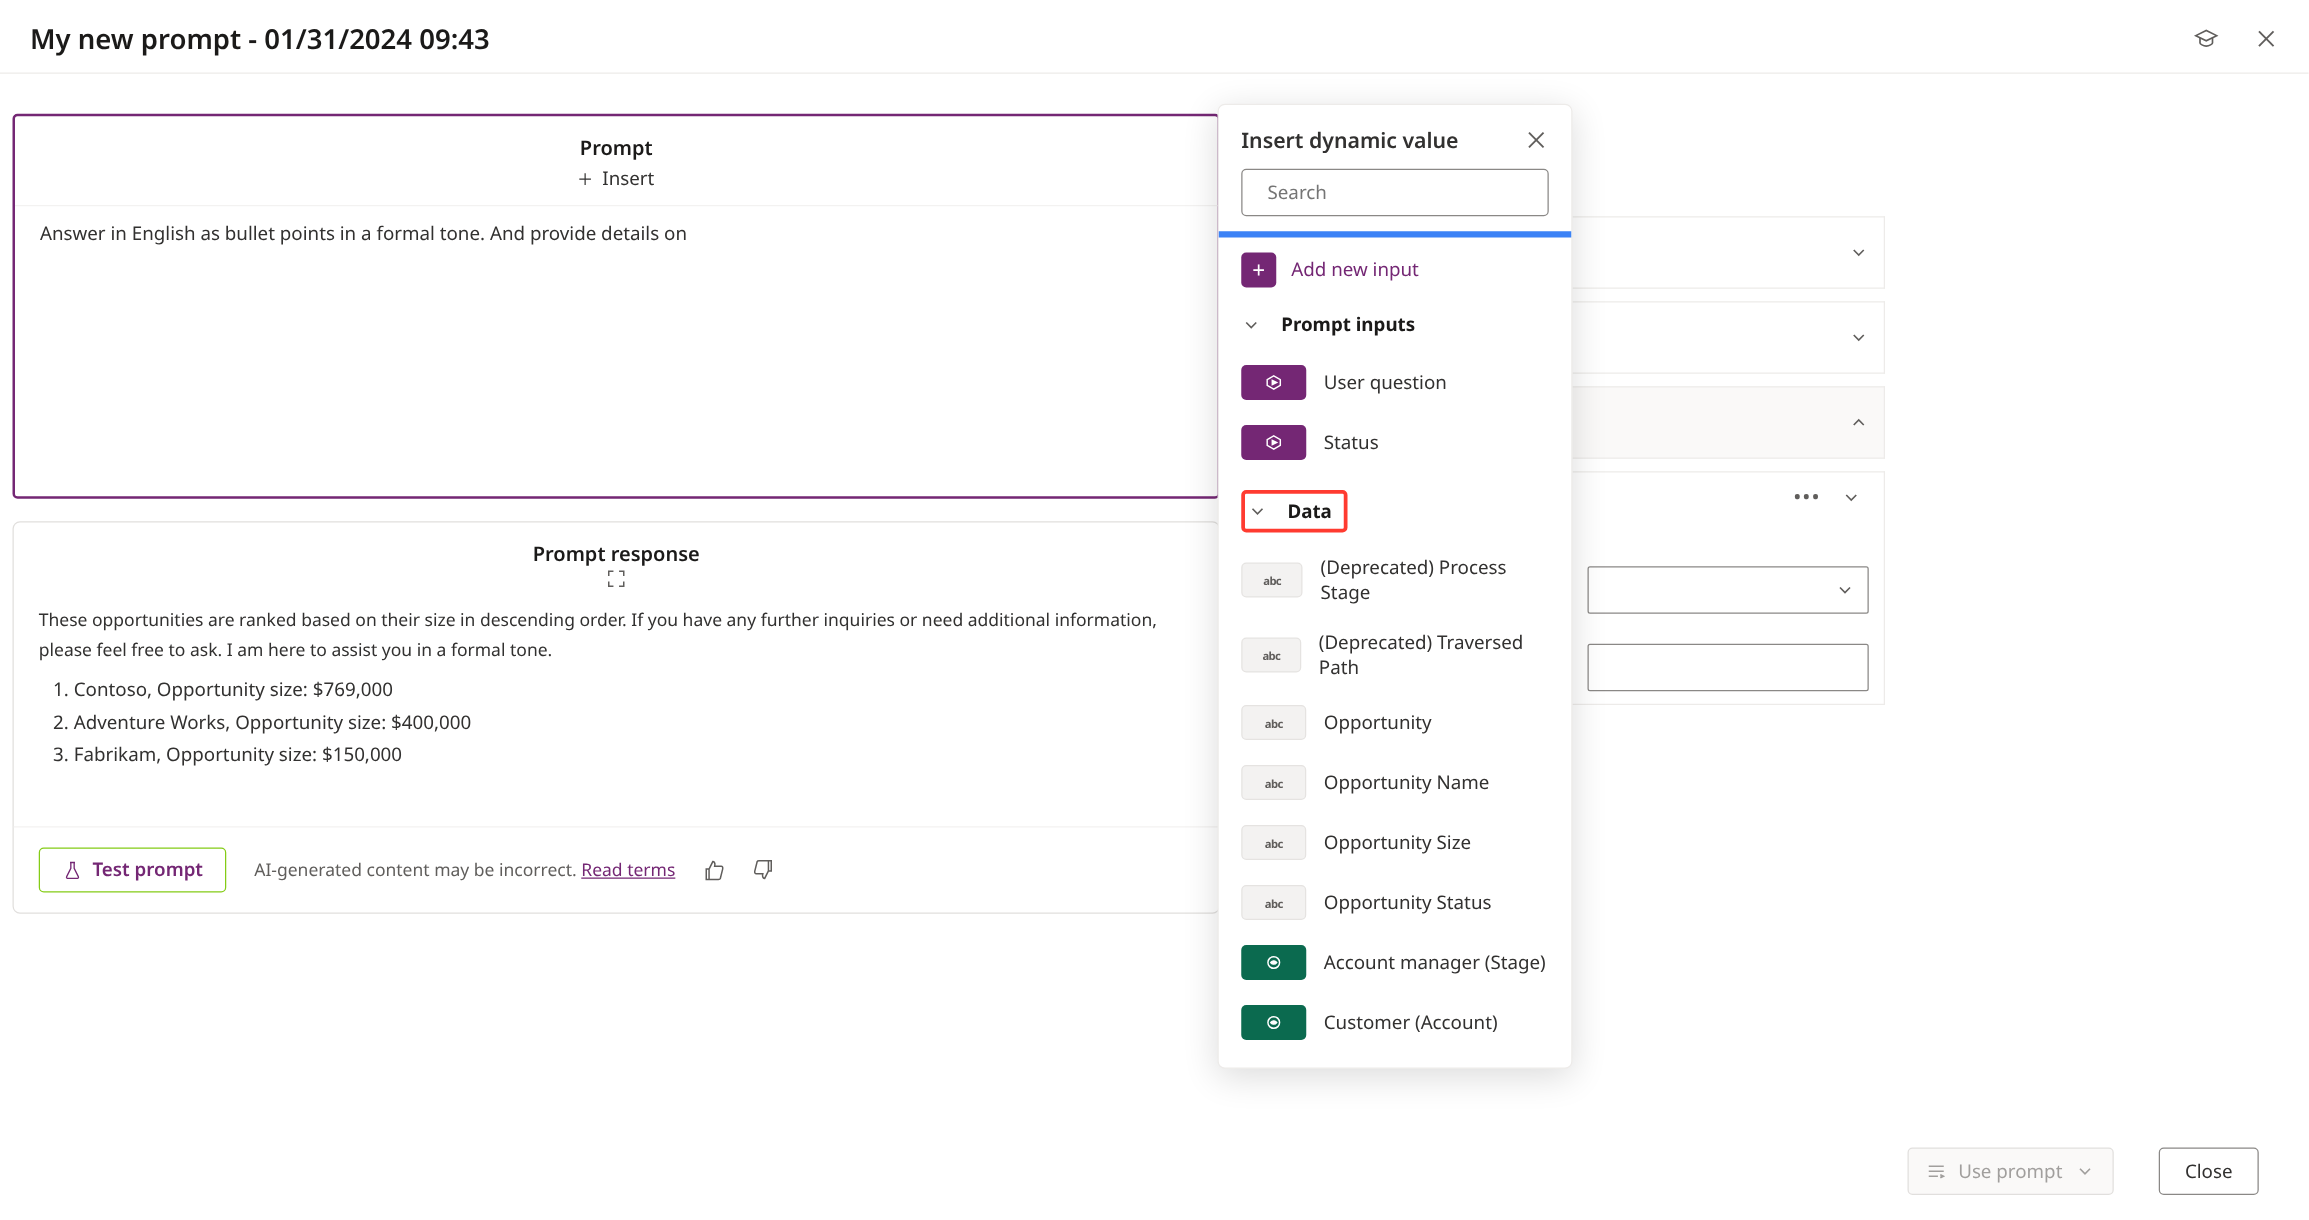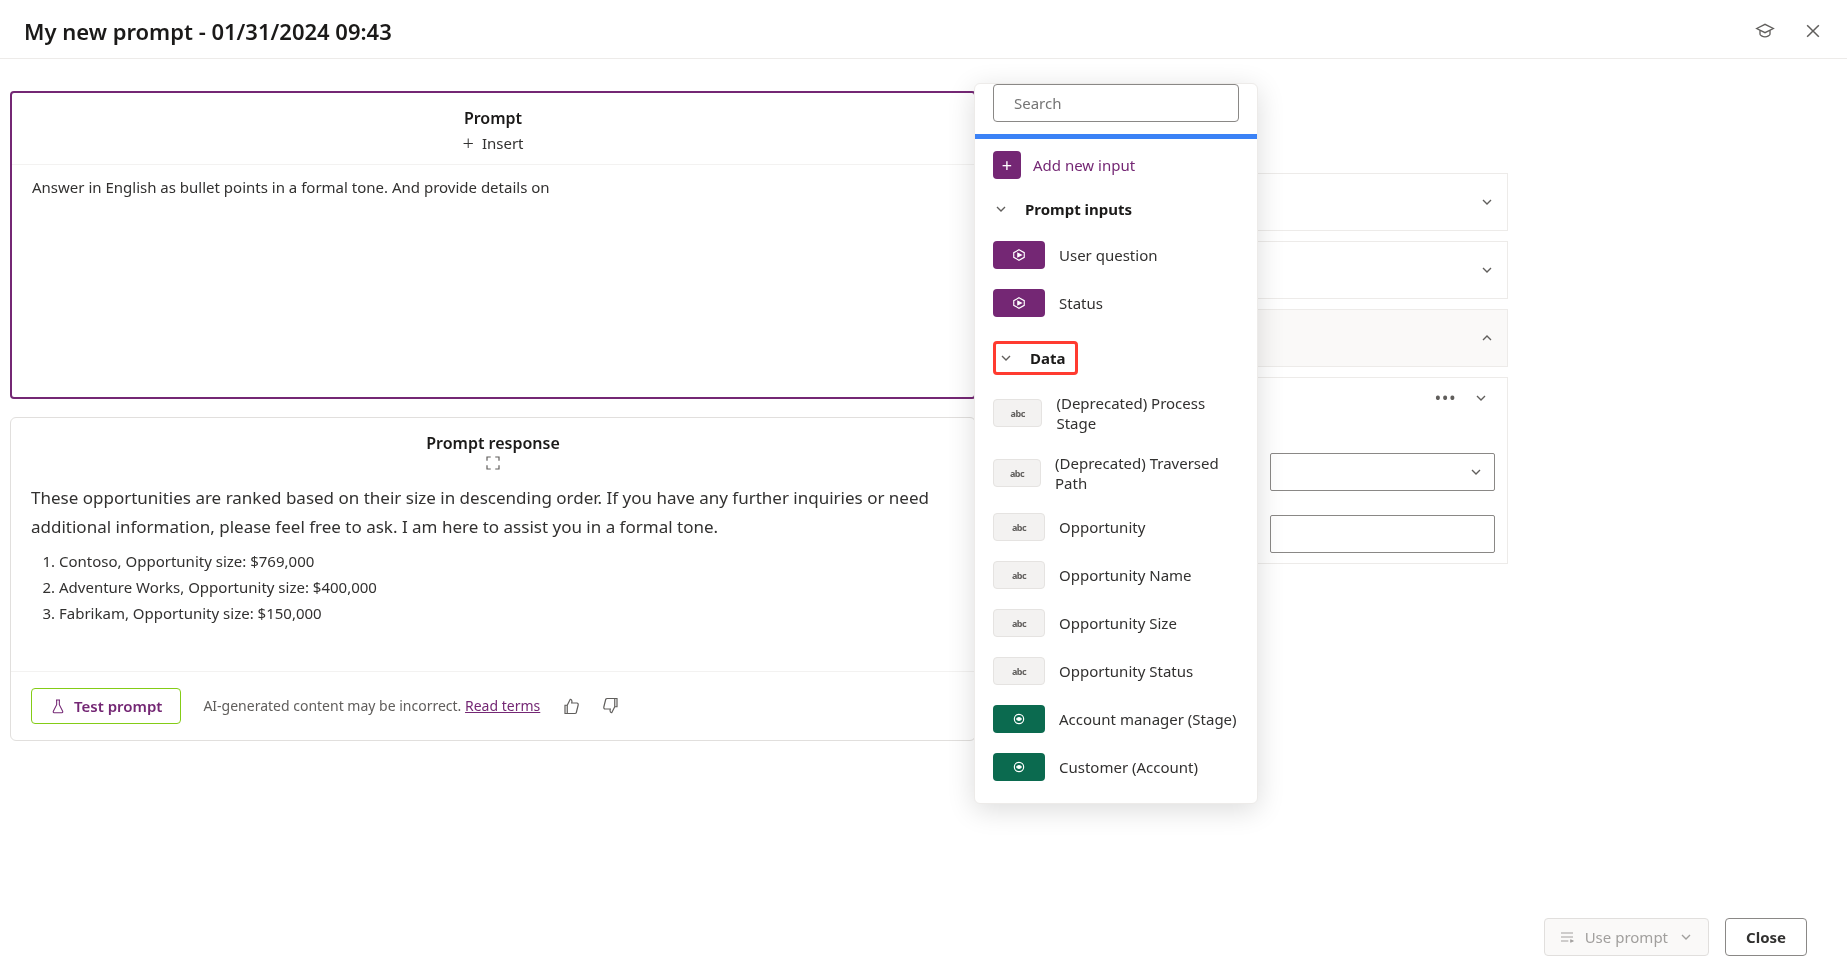--- a/index.html
+++ b/index.html
@@ -23,21 +23,21 @@
 .card-header { display: flex; align-items: center; justify-content: space-between; padding: 14px 20px 8px 20px; border-bottom: 1px solid #f3f2f1; flex-direction: column; }
 .no-border-header { border-bottom: none; }
 .card-title { font-size: 16px; font-weight: 600; color: #1b1a19; }
 .insert-btn { display: flex; align-items: center; gap: 8px; cursor: pointer; font-size: 15px; color: #323130; }
 .insert-btn .plus { font-size: 20px; font-weight: 300; }
 .card-body { padding: 12px 20px 20px 20px; }
 
 .prompt-text { font-size: 15px; color: #323130; line-height: 1.4; min-height: 200px; }
 
 .resp-body { padding: 0 20px 20px 20px; }
-.resp-intro { font-size: 17px; color: #323130; line-height: 1.7; margin-bottom: 6px; }
+.resp-intro { font-size: 14px; color: #323130; line-height: 1.7; margin-bottom: 6px; }
 .resp-list { list-style: decimal; padding-left: 28px; margin-top: 0; }
 .resp-list li { font-size: 15px; color: #323130; line-height: 1.75; }
 
 .card-footer { display: flex; align-items: center; gap: 22px; padding: 16px 20px; border-top: 1px solid #f3f2f1; margin-top: 24px; }
 .test-btn { display: flex; align-items: center; gap: 8px; border: 1px solid #84cc16; color: #742774; background: #fff; border-radius: 4px; padding: 7px 18px; font-size: 15px; font-weight: 600; cursor: pointer; }
 .test-btn svg { width: 16px; height: 16px; }
 .ai-disclaimer { font-size: 14px; color: #605e5c; }
 .read-terms { color: #742774; text-decoration: underline; cursor: pointer; }
 .thumb { cursor: pointer; color: #605e5c; width:18px; height:18px; display:inline-flex; align-items:center; justify-content:center; }
 
@@ -78,21 +78,21 @@
 .rp-chev { width:16px; height:16px; color:#605e5c; cursor:pointer; }
 .rp-more { display:flex; gap:16px; align-items:center; margin-right:6px;}
 .dots { letter-spacing: 2px; cursor:pointer; color:#605e5c; font-weight:700;}
 .rp-field { border:1px solid #8a8886; border-radius:2px; height:38px; background:#fff; display:flex; align-items:center; justify-content:flex-end; padding:0 10px; margin-top:46px;}
 .rp-field2 { border:1px solid #8a8886; border-radius:2px; height:38px; background:#fff; margin-top:24px;}
 .rp-block { border:1px solid #edebe9; border-left:none; padding: 10px 12px; background:#fff;}
 
 .bottom-bar { position: absolute; bottom: 20px; right: 40px; display: flex; gap: 16px; align-items: center; }
 .use-prompt { display: flex; align-items: center; gap: 10px; border: 1px solid #e1dfdd; background: #faf9f8; color: #a19f9d; border-radius: 4px; padding: 8px 14px; font-size: 15px; cursor: not-allowed; }
 .use-prompt svg { width:16px; height:16px; }
-.close-btn { border: 1px solid #8a8886; background: #fff; color: #323130; border-radius: 4px; padding: 8px 20px; font-size: 15px; cursor: pointer; font-weight: 700; }
+.close-btn { border: 1px solid #8a8886; background: #fff; color: #323130; border-radius: 4px; padding: 8px 20px; font-size: 15px; cursor: pointer; font-weight: 400; margin-left: 20px; }
 
 </style>
 </head>
 <body>
 
 <div class="page">
 
   <div class="topbar">
     <div class="title">My new prompt - 01/31/2024 09:43</div>
     <div class="topbar-right">
@@ -200,20 +200,29 @@
         <div class="rp-field">
           <span class="rp-chev"><svg viewBox="0 0 24 24" stroke="currentColor" stroke-width="2" fill="none">
                 <polyline points="6 9 12 15 18 9"></polyline>
               </svg></span>
         </div>
         <div class="rp-field2"></div>
       </div>
     </div>
 
     <div class="popover">
+      <div class="pop-header">
+        <div class="pop-title">Insert dynamic value</div>
+        <span class="icon-btn">
+          <svg viewBox="0 0 24 24" stroke="currentColor" stroke-width="1.8">
+              <line x1="5" y1="5" x2="19" y2="19"></line>
+              <line x1="19" y1="5" x2="5" y2="19"></line>
+            </svg>
+        </span>
+      </div>
       <div class="search-wrap">
         <div class="search-box">
           <svg viewBox="0 0 24 24" fill="none" stroke="currentColor" stroke-width="2">
               <circle cx="10" cy="10" r="6"></circle>
               <line x1="20" y1="20" x2="14.5" y2="14.5"></line>
             </svg>
           <input class="search-input" placeholder="Search" style="">
         </div>
       </div>
       <div class="pop-section">

